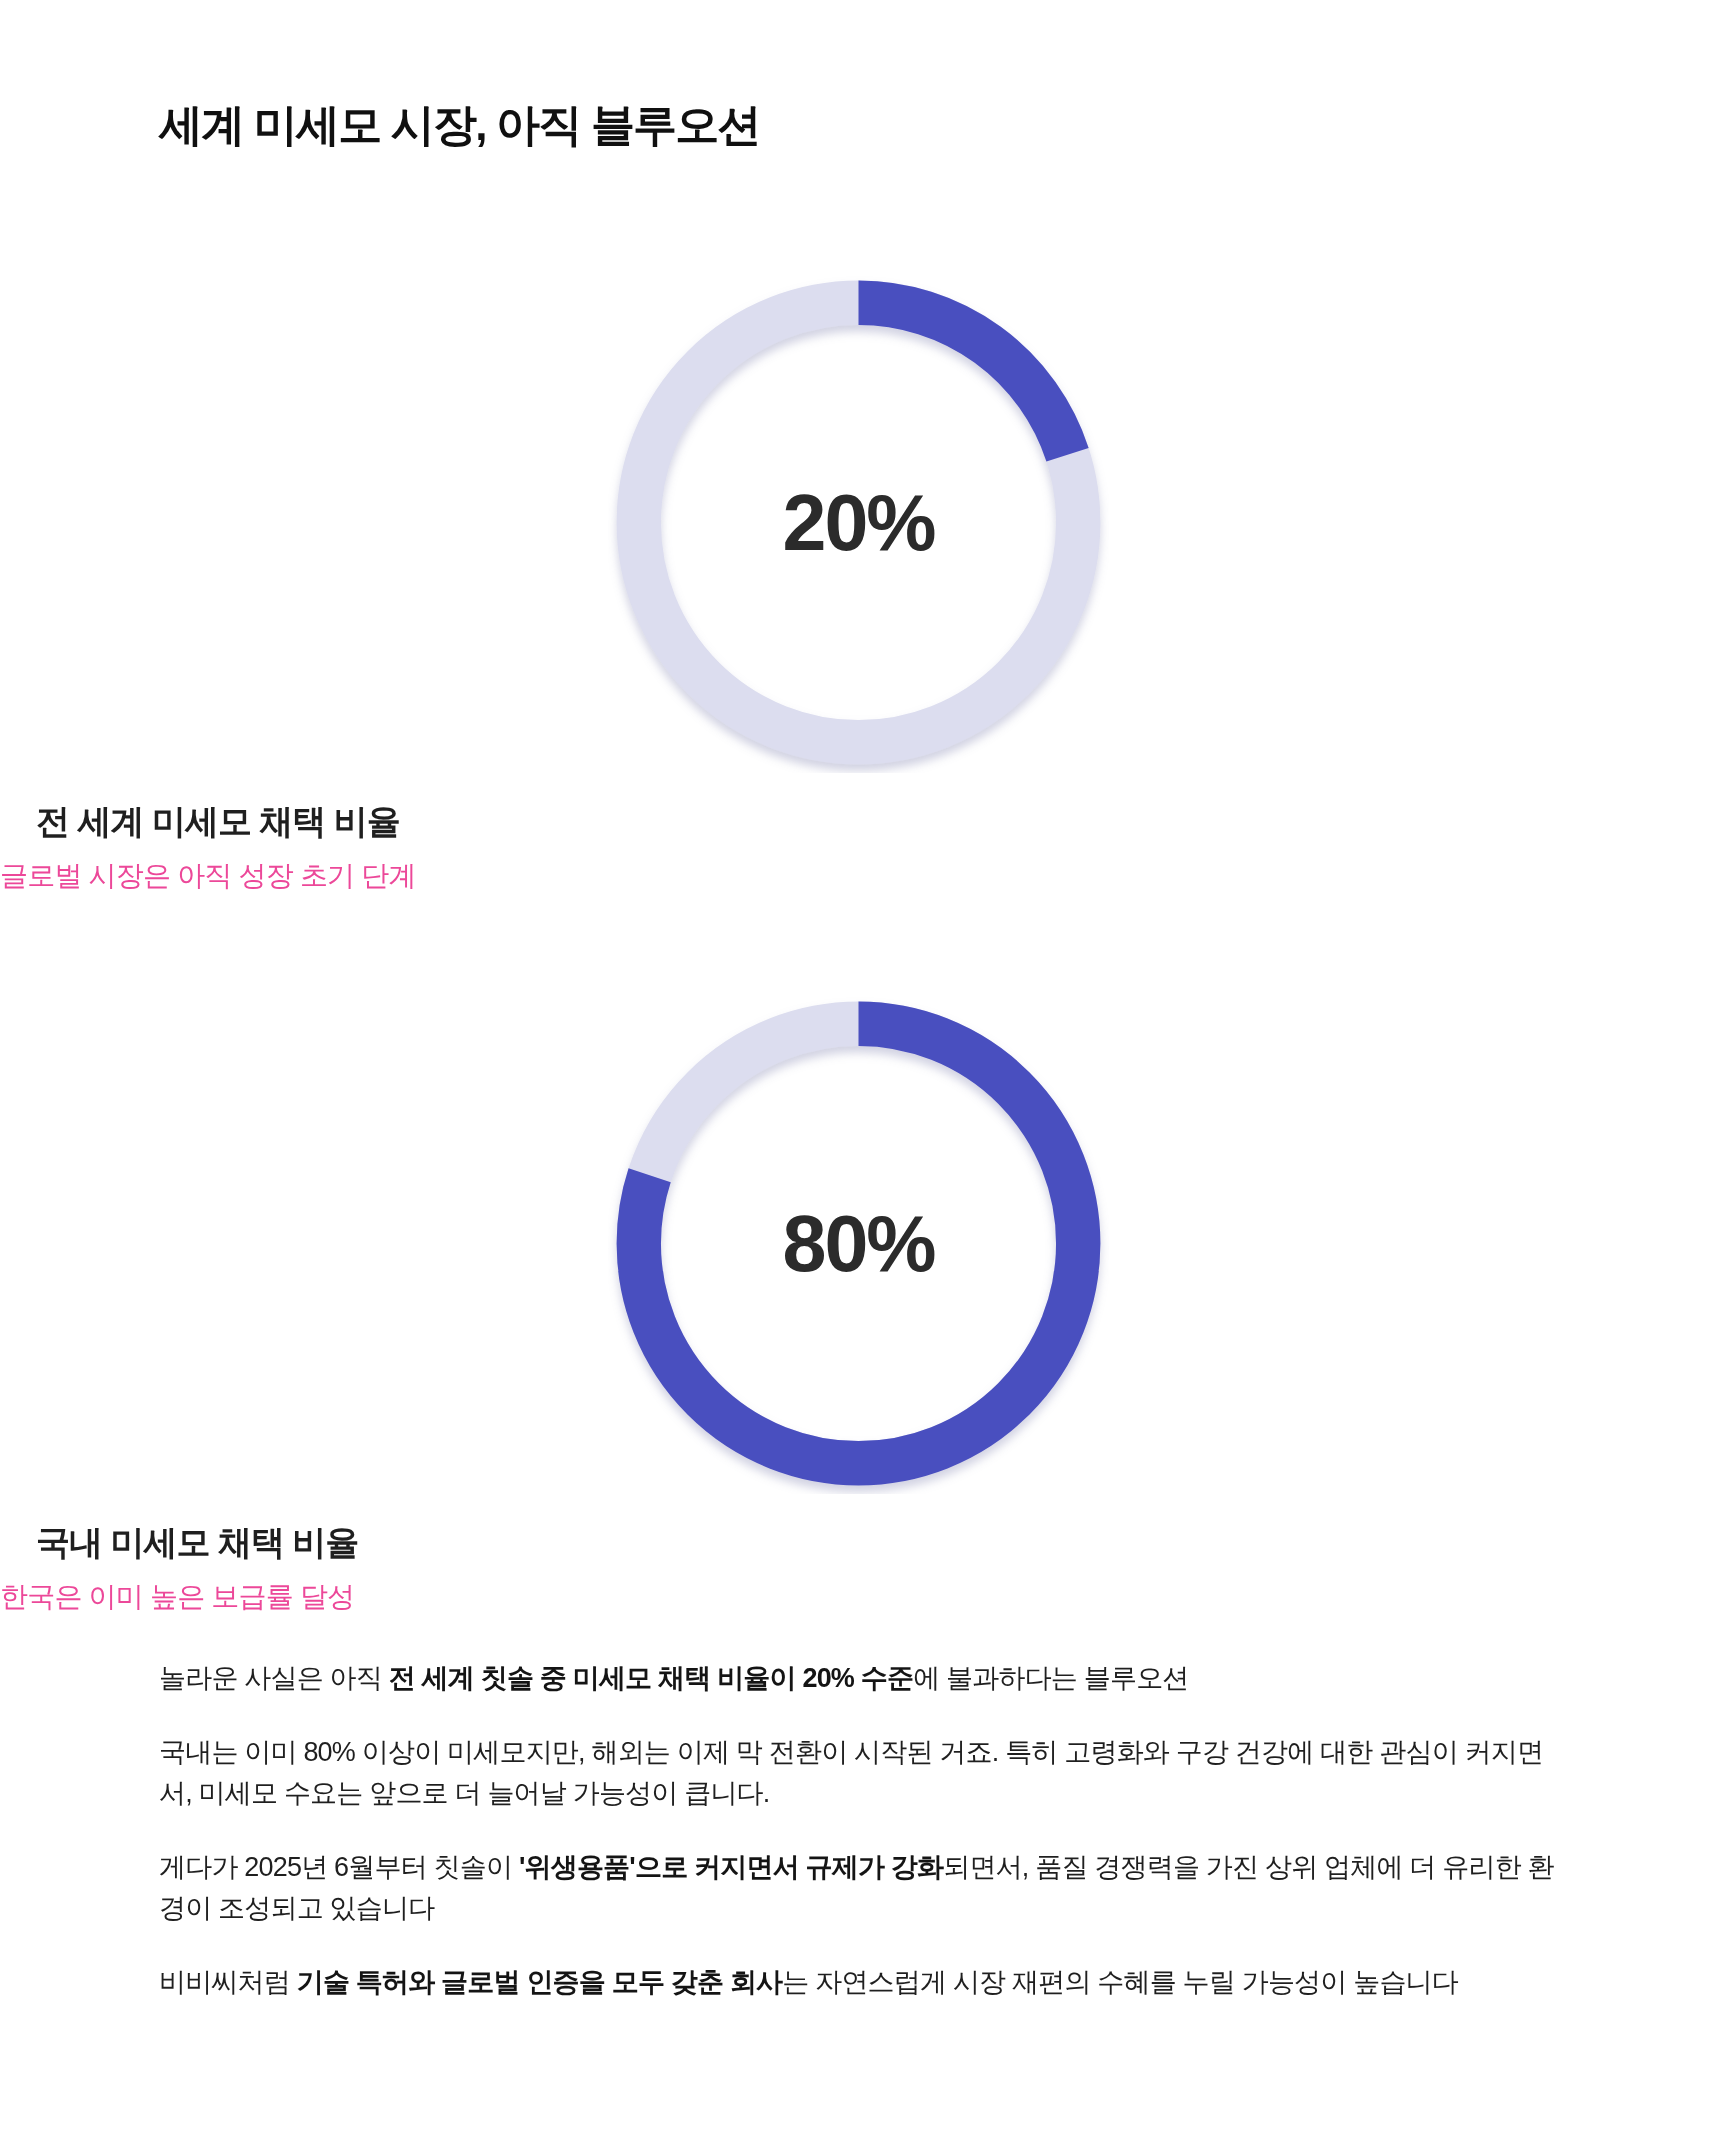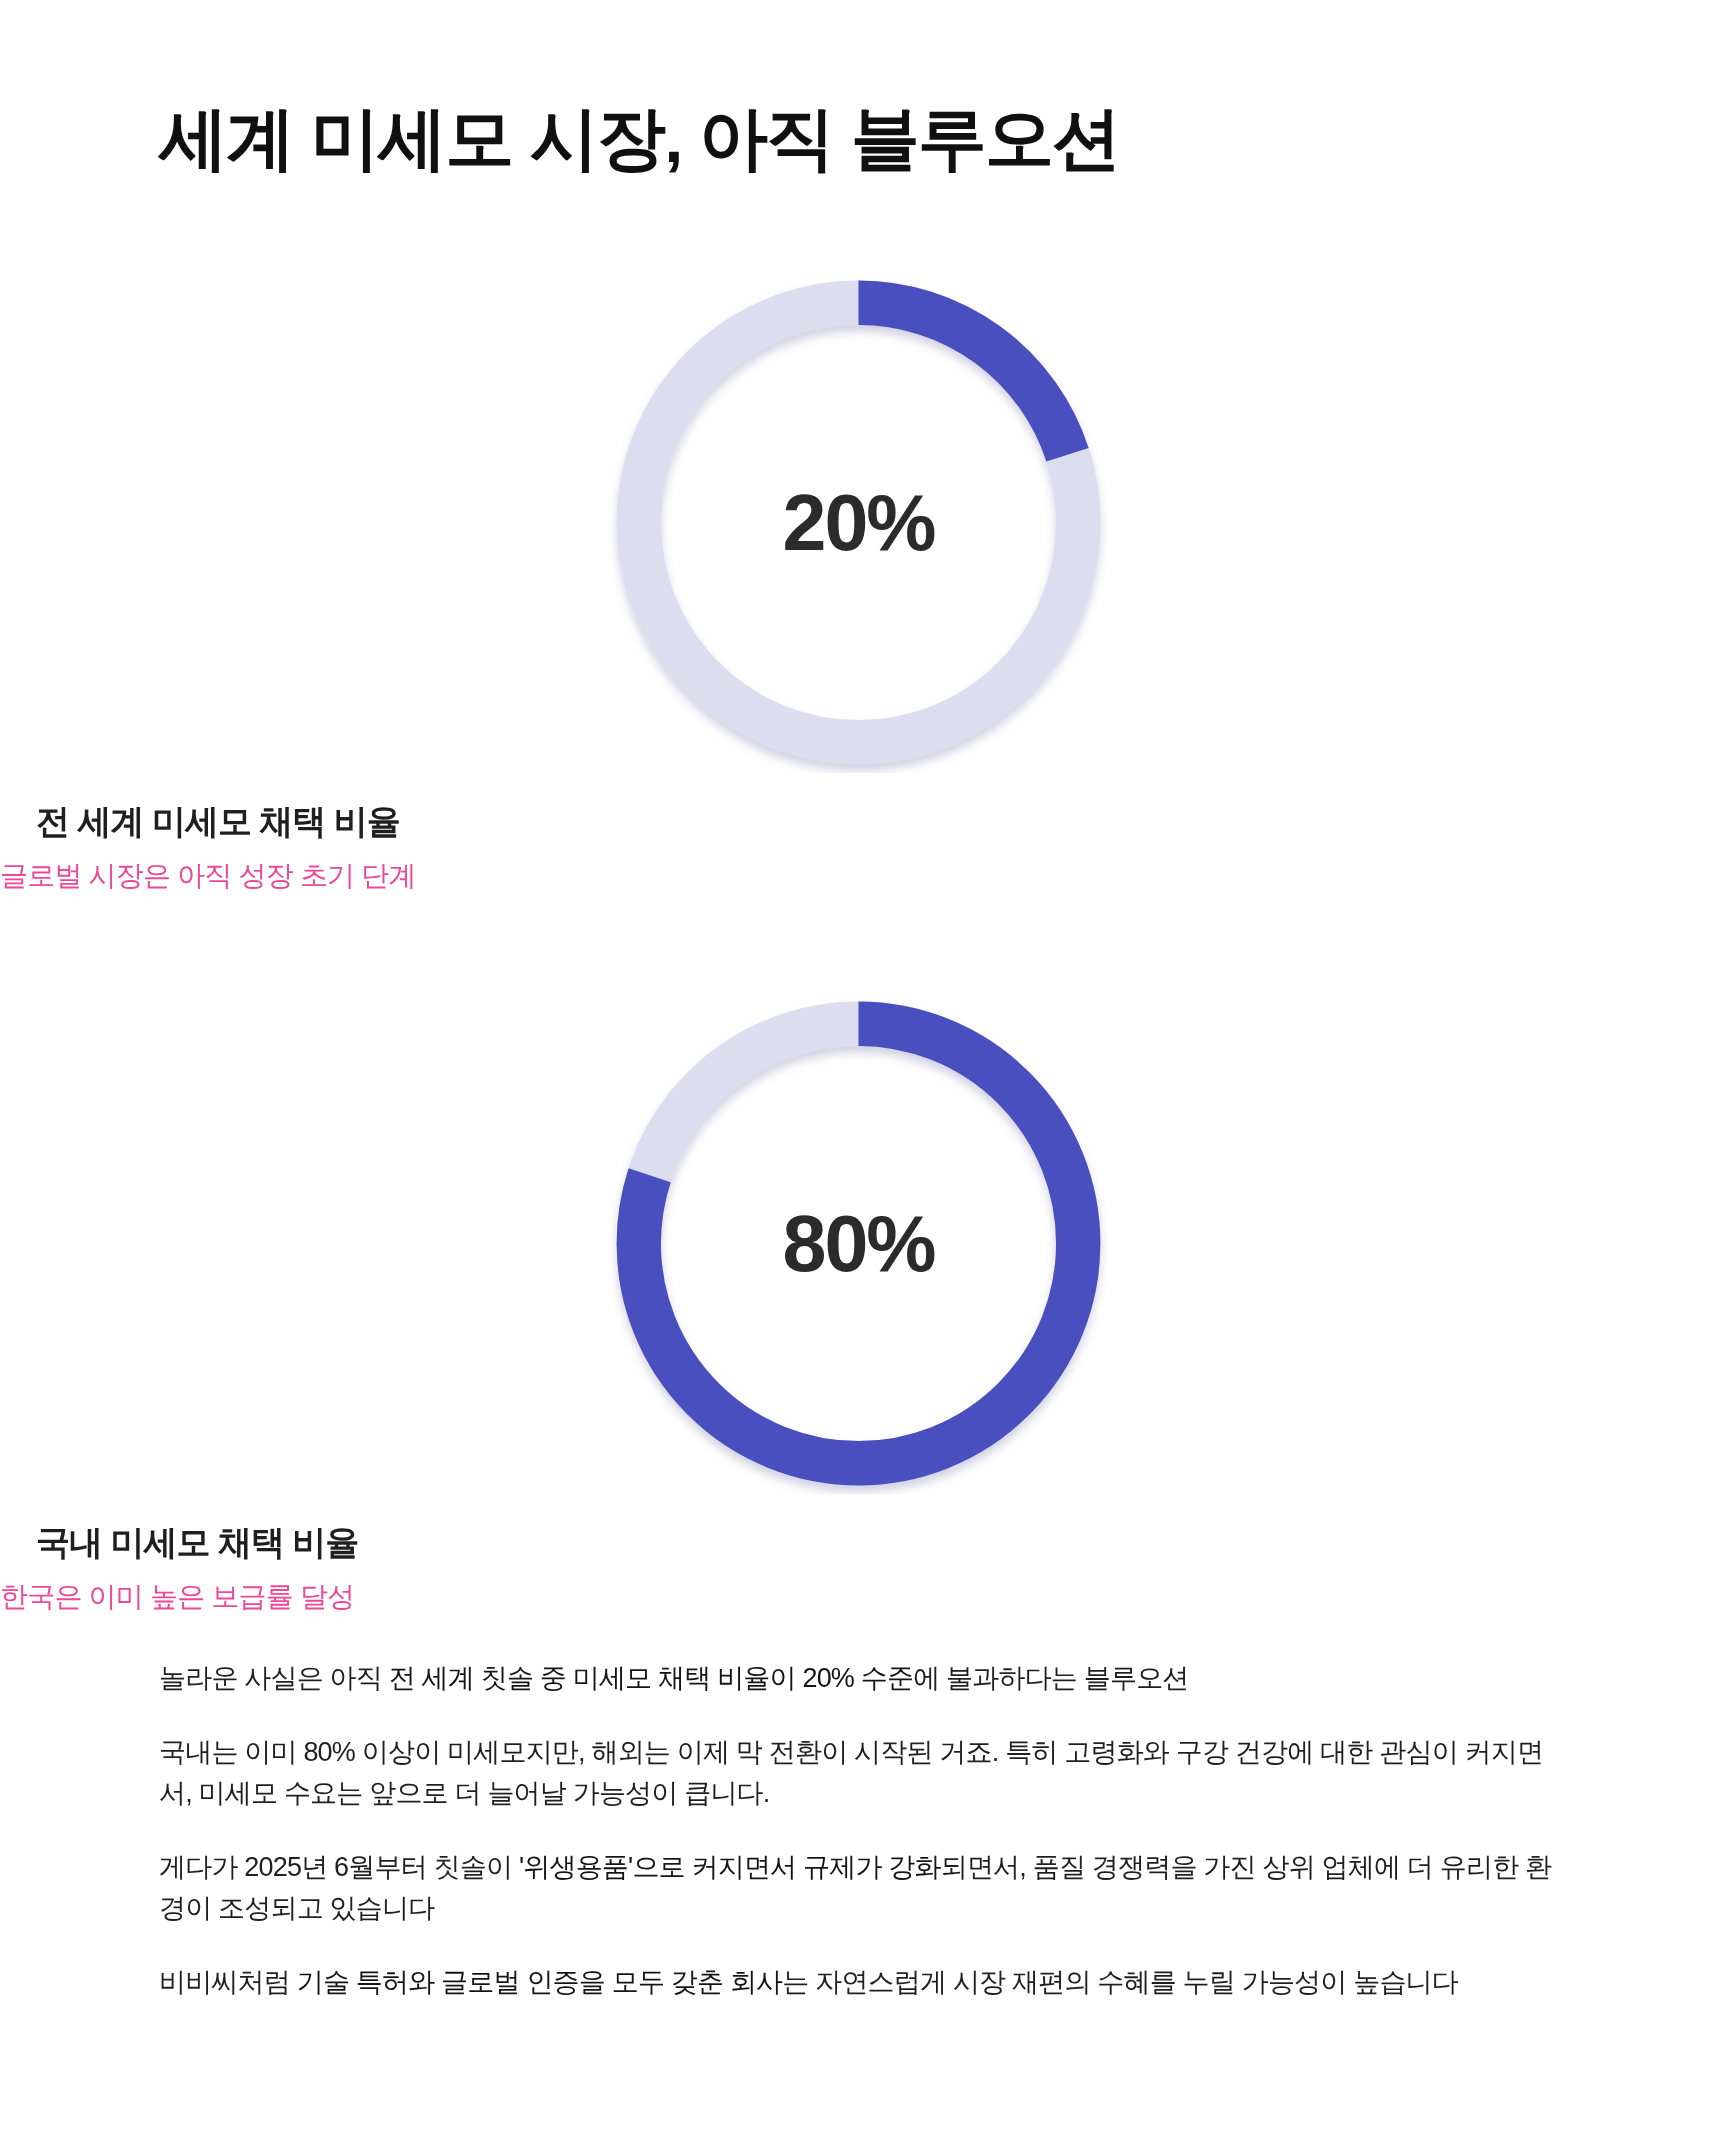--- a/index.html
+++ b/index.html
@@ -27,21 +27,21 @@
 
   
   .title-block {
     position: absolute;
     left: 159px;
     top: 100px;
     width: 1431px;
   }
   .page-title {
     margin: 0;
-    font-size: 69px;
+    font-size: 44px;
     line-height: 1.12;
     font-weight: 900;
     letter-spacing: -1.8px;
     color: #101010;
     white-space: nowrap;
   }
 
   
   .donut-section {
     position: absolute;
@@ -109,21 +109,21 @@
   .para {
     margin: 0 0 33px 0;
     font-size: 27px;
     line-height: 1.52;
     letter-spacing: -0.8px;
     color: #1f1f1f;
     font-weight: 400;
   }
   .para:last-child { margin-bottom: 4px; }
   .para b {
-    font-weight: 400;
+    font-weight: 700;
     color: #141414;
   }
 </style>
 </head>
 <body>
 
 <div class="page">
 
   <div class="title-block">
     <h1 class="page-title">세계 미세모 시장, 아직 블루오션</h1>

